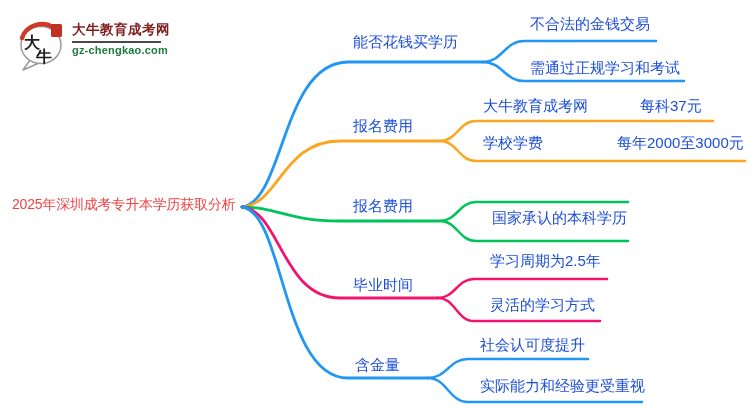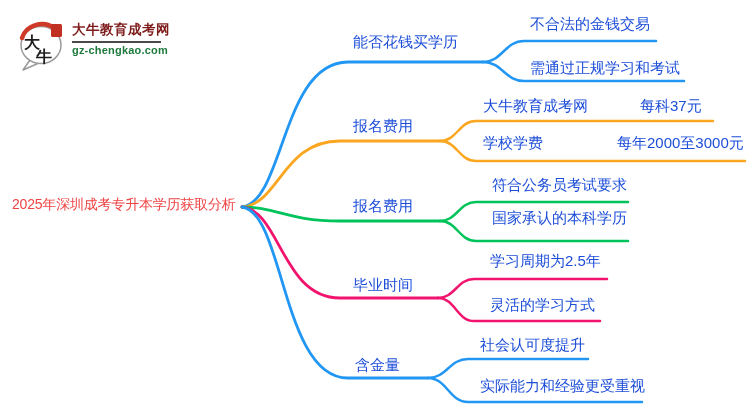--- a/index.html
+++ b/index.html
@@ -67,21 +67,20 @@
   <div class="node" style="left:530px;top:15px">不合法的金钱交易</div>
   <div class="node" style="left:530px;top:59px">需通过正规学习和考试</div>
 
   <div class="node" style="left:353px;top:117px">报名费用</div>
   <div class="node" style="left:483px;top:97px">大牛教育成考网</div>
   <div class="node" style="left:640px;top:97px">每科37元</div>
   <div class="node" style="left:483px;top:134px">学校学费</div>
   <div class="node" style="left:617px;top:134px">每年2000至3000元</div>
 
   <div class="node" style="left:353px;top:197px">报名费用</div>
-  <div class="node" style="left:492px;top:176px">符合公务员考试要求</div>
   <div class="node" style="left:492px;top:209px">国家承认的本科学历</div>
 
   <div class="node" style="left:353px;top:276px">毕业时间</div>
   <div class="node" style="left:490px;top:252px">学习周期为2.5年</div>
   <div class="node" style="left:490px;top:296px">灵活的学习方式</div>
 
   <div class="node" style="left:355px;top:356px">含金量</div>
   <div class="node" style="left:480px;top:336px">社会认可度提升</div>
   <div class="node" style="left:480px;top:377px">实际能力和经验更受重视</div>
 

